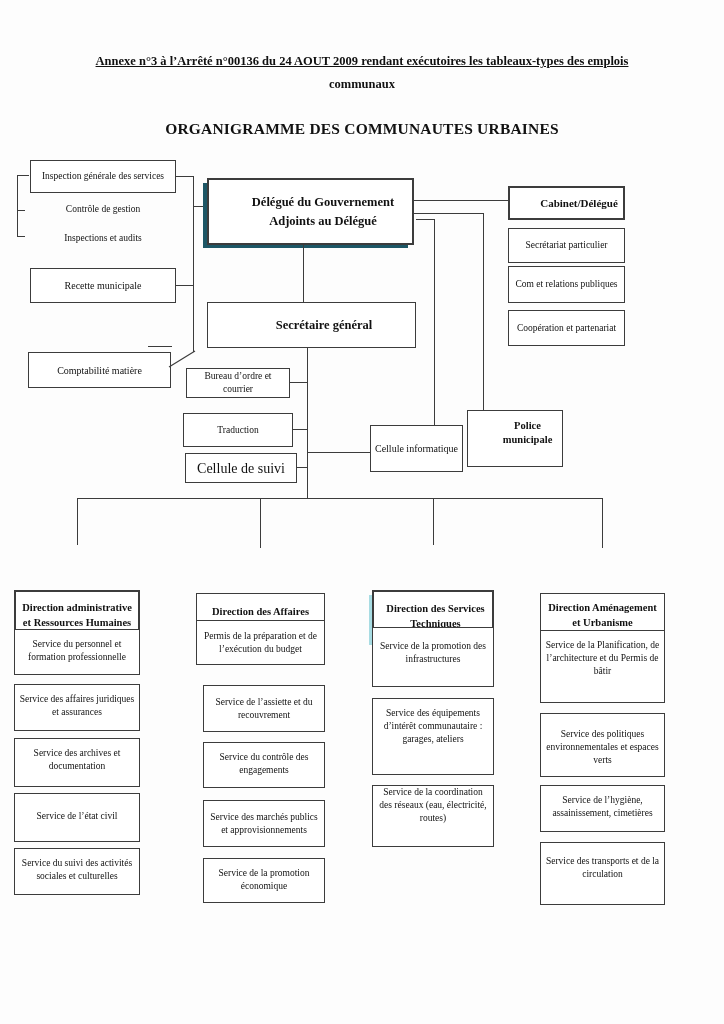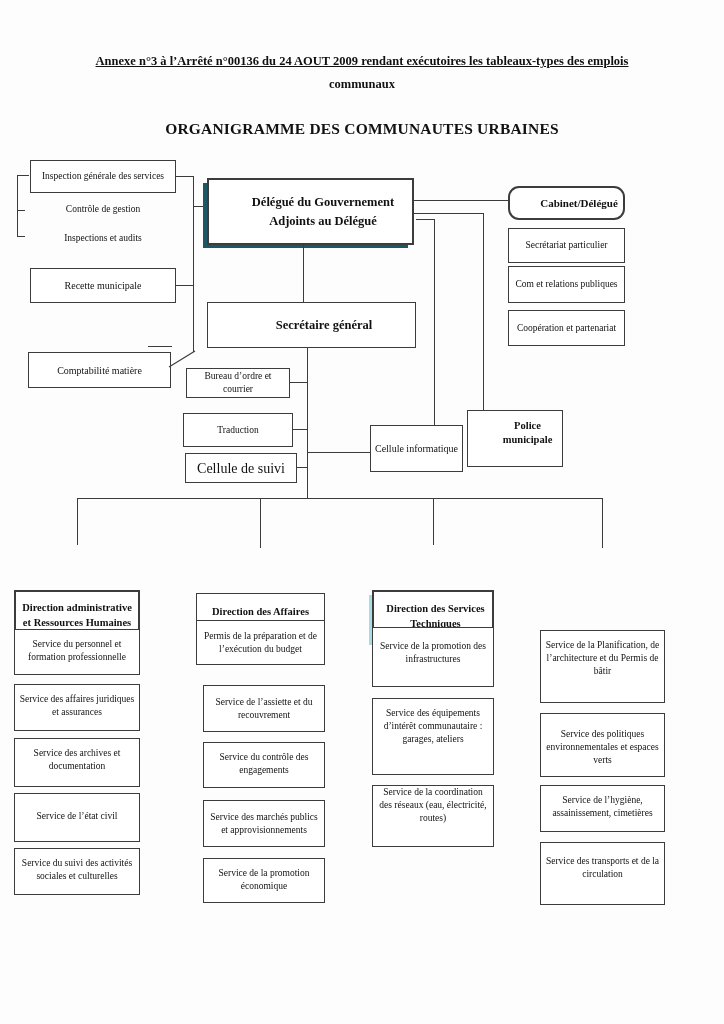--- a/index.html
+++ b/index.html
@@ -17,21 +17,21 @@
     display:flex;flex-direction:column;justify-content:center;align-items:center;
     text-align:center;font-size:9.5px;line-height:13px;padding:2px 3px;box-sizing:border-box;
   }
   .b.top{justify-content:flex-start;padding-top:8px;}
   .b.bold{font-weight:bold;padding-left:28px;}
   .b.b2{border-width:2px;}
   .freetext{position:absolute;text-align:center;font-size:9.5px;}
   .ln{position:absolute;background:var(--border);}
   #delegue{font-size:12.5px;line-height:19px;}
   #secretaire{font-size:12.5px;}
-  #cabinet{font-size:11px;border-radius:11px;}
+  #cabinet{font-size:11px;}
   #police{font-size:10.5px;line-height:14px;}
   .dir{font-size:10.5px;line-height:15px;font-weight:bold;margin-top:45px;}
   #delegue{box-shadow:-5px 4px 0 -1px var(--shadow-dark);}
   #dir3{box-shadow:-4px 4px 0 -1px var(--shadow-light);padding-left:8px;}
   svg.diag{position:absolute;}
 </style>
 </head>
 <body>
 
 <div id="page">
@@ -165,20 +165,23 @@
   <div class="b top" style="left:372px;top:627px;width:122px;height:60px;padding-top:12px">
     <span>Service de la promotion des infrastructures</span>
   </div>
   <div class="b top" style="left:372px;top:698px;width:122px;height:77px">
     <span>Service des équipements d’intérêt communautaire : garages, ateliers</span>
   </div>
   <div class="b top" style="left:372px;top:785px;width:122px;height:62px;padding-top:0">
     <span>Service de la coordination des réseaux (eau, électricité, routes)</span>
   </div>
 
+  <div class="b dir" style="left:540px;top:548px;width:125px;height:43px">
+    <span>Direction Aménagement et Urbanisme</span>
+  </div>
   <div class="b top" style="left:540px;top:630px;width:125px;height:73px">
     <span>Service de la Planification, de l’architecture et du Permis de bâtir</span>
   </div>
   <div class="b top" style="left:540px;top:713px;width:125px;height:64px;padding-top:14px">
     <span>Service des politiques environnementales et espaces verts</span>
   </div>
   <div class="b top" style="left:540px;top:785px;width:125px;height:47px">
     <span>Service de l’hygiène, assainissement, cimetières</span>
   </div>
   <div class="b top" style="left:540px;top:842px;width:125px;height:63px;padding-top:12px">

